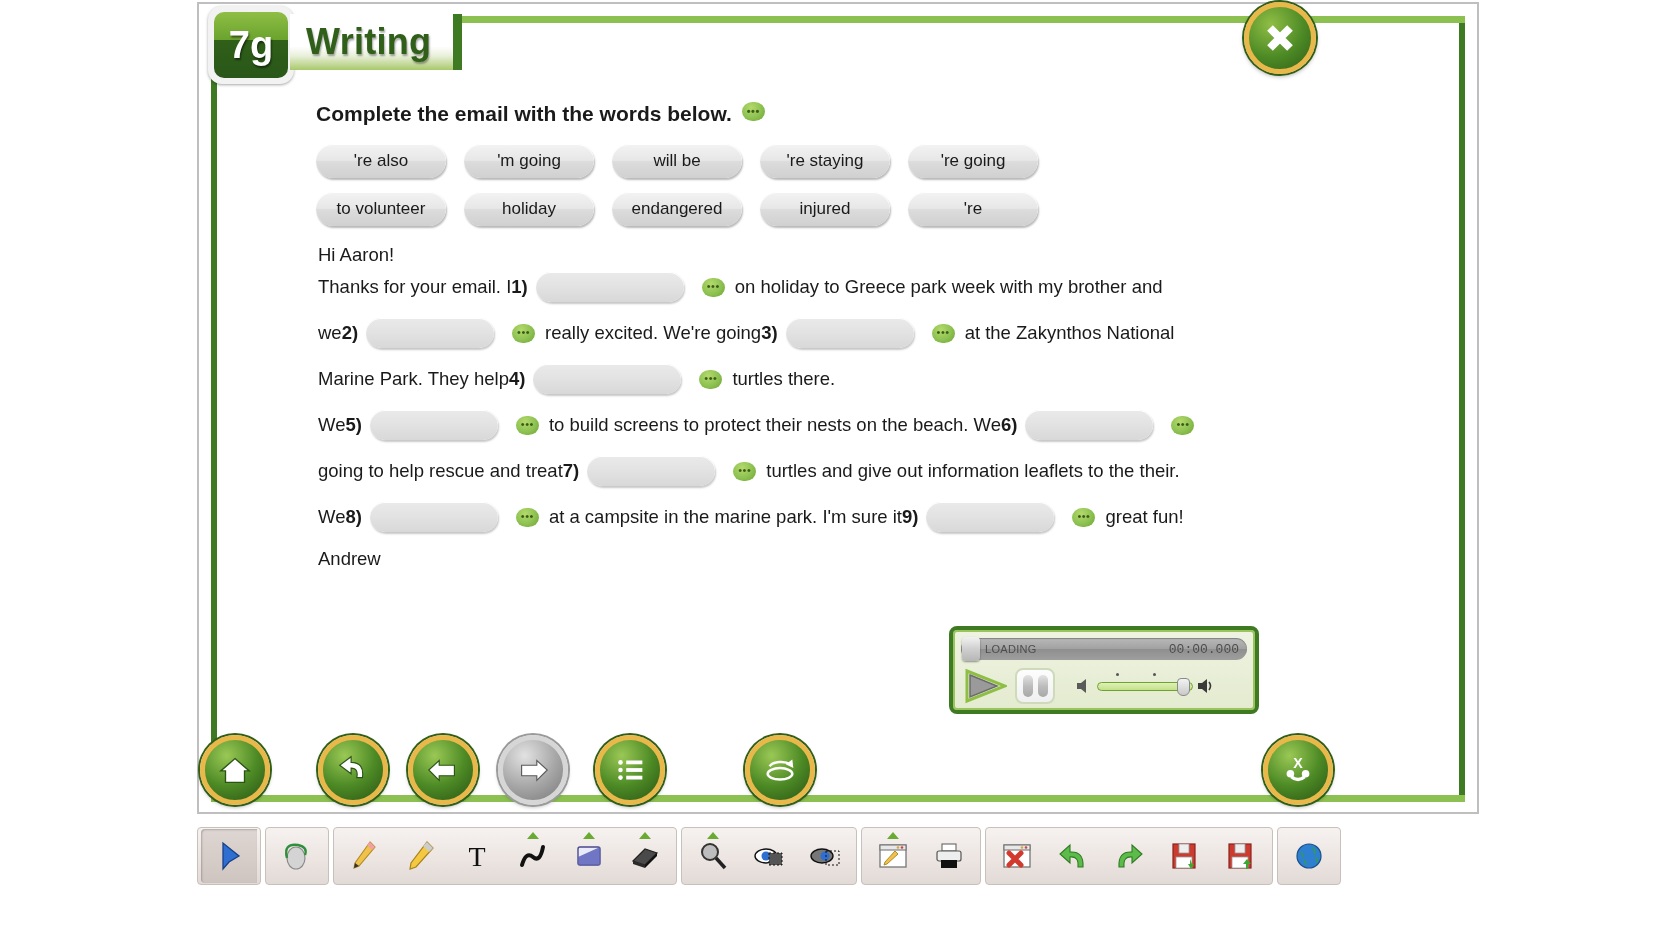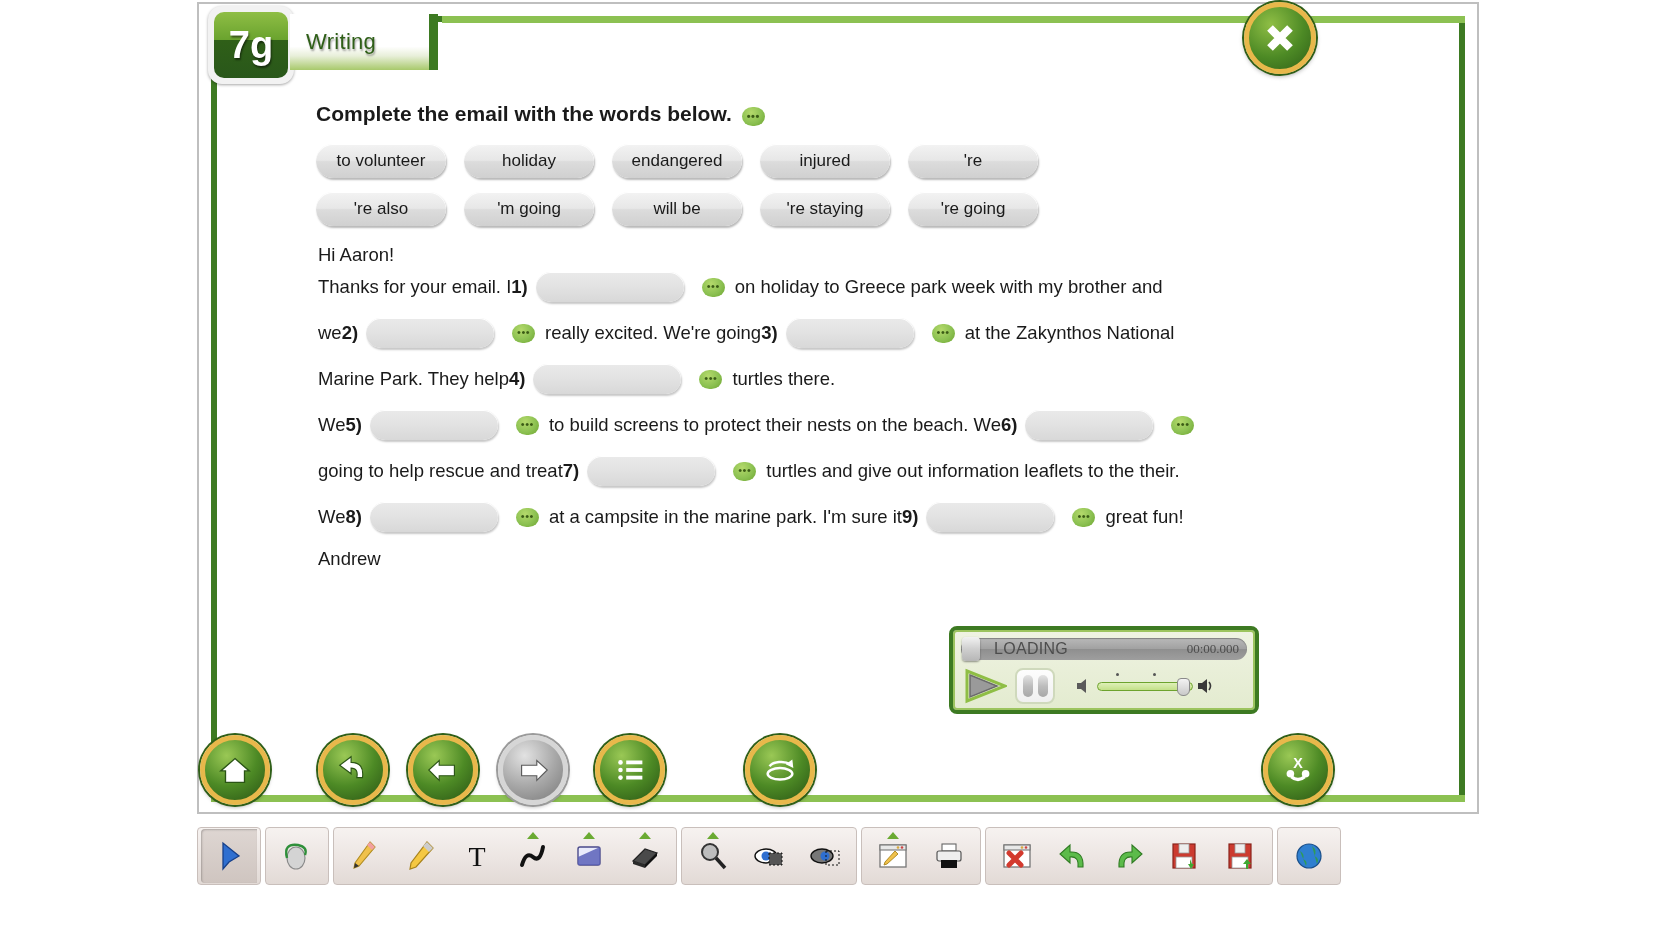--- a/index.html
+++ b/index.html
@@ -64,42 +64,42 @@
   }
   .title-tab {
     position: absolute; left: 290px; top: 14px;
     height: 56px; min-width: 148px;
     background: linear-gradient(180deg,#ffffff 0%,#ffffff 58%,#e8efd9 75%,#a8c96b 100%);
     border-right: 9px solid #3d7a22;
     display: flex; align-items: center;
     padding: 0 22px 0 16px;
   }
   .title-tab span {
-    font-size: 22px; font-weight: normal; color: #2f5f18;
+    font-size: 36px; font-weight: bold; color: #2f5f18;
     text-shadow: 1px 2px 2px rgba(0,0,0,.35);
     letter-spacing: .3px;
   }
 
   
   .close-btn {
     position: absolute; right: 8px; top: 2px;
     width: 72px; height: 72px; border-radius: 50%;
     background: radial-gradient(circle at 35% 28%, #8fbe45 0%, #4d8a25 55%, #2f5f18 100%);
     border: 5px solid #e8b84b;
     box-shadow: 0 0 0 2px #2f5f18, 0 2px 5px rgba(0,0,0,.4);
     display: flex; align-items: center; justify-content: center;
     cursor: pointer;
   }
   .close-btn svg { width: 40px; height: 40px; }
 
   
   .instruction {
     position: absolute; left: 316px; top: 102px;
     font-size: 21px; font-weight: bold; color: #1a1a1a;
-    display: flex; align-items: flex-end; gap: 10px;
+    display: flex; align-items: flex-start; gap: 10px;
   }
 
   
   .bubble {
     display: inline-block; width: 23px; height: 19px;
     border-radius: 50% / 55%;
     background: radial-gradient(circle at 40% 30%, #b4d96b 0%, #8cc152 55%, #6da32e 100%);
     position: relative; flex: 0 0 auto; cursor: pointer;
   }
   .bubble::after {
@@ -151,22 +151,22 @@
     background: linear-gradient(180deg,#b9b9b9 0%,#a2a2a2 48%,#8f8f8f 52%,#9e9e9e 100%);
     box-shadow: inset 0 1px 1px rgba(0,0,0,.3);
     display: flex; align-items: center;
   }
   .pl-knob {
     width: 18px; height: 24px; border-radius: 4px; margin-left: 1px;
     background: linear-gradient(180deg,#f2f2f2 0%,#cfcfcf 50%,#b6b6b6 100%);
     box-shadow: 0 1px 2px rgba(0,0,0,.4);
     flex: 0 0 auto;
   }
-  .pl-label { font-size: 16px; color: #4d4d4d; margin-left: 14px; letter-spacing: .3px; }
-  .pl-time  { font-size: 13px; color: #4d4d4d; margin-left: auto; margin-right: 8px; font-family: Liberation Serif, serif; }
+  .pl-label { font-size: 11px; color: #4d4d4d; margin-left: 5px; letter-spacing: .3px; }
+  .pl-time  { font-size: 13px; color: #4d4d4d; margin-left: auto; margin-right: 8px; font-family: Liberation Mono, monospace; }
   .pl-ctrls { display: flex; align-items: center; margin-top: 8px; gap: 8px; padding-left: 2px; }
   .btn-play {
     width: 44px; height: 36px; cursor: pointer;
     display: flex; align-items: center; justify-content: center;
   }
   .btn-pause {
     width: 40px; height: 36px; border-radius: 8px;
     background: linear-gradient(180deg,#fdfdfd 0%,#f0f0f0 100%);
     border: 2px solid #cfd9bc;
     display: flex; align-items: center; justify-content: center; gap: 5px;
@@ -264,32 +264,32 @@
     </svg>
   </div>
 
   <div class="instruction">
     <span>Complete the email with the words below.</span>
     <span class="bubble"></span>
   </div>
 
   <div class="wordbank">
     <div class="wb-row">
+      <div class="word-chip">'re also</div>
+      <div class="word-chip">'m going</div>
+      <div class="word-chip">will be</div>
+      <div class="word-chip">'re staying</div>
+      <div class="word-chip">'re going</div>
+    </div>
+    <div class="wb-row">
       <div class="word-chip">to volunteer</div>
       <div class="word-chip">holiday</div>
       <div class="word-chip">endangered</div>
       <div class="word-chip">injured</div>
       <div class="word-chip">'re</div>
-    </div>
-    <div class="wb-row">
-      <div class="word-chip">'re also</div>
-      <div class="word-chip">'m going</div>
-      <div class="word-chip">will be</div>
-      <div class="word-chip">'re staying</div>
-      <div class="word-chip">'re going</div>
     </div>
   </div>
 
   <div class="email">
     <div class="eline tight">
       <span class="txt">Hi Aaron!</span>
     </div>
 
     <div class="eline">
       <span class="txt">Thanks for your email. I </span>

